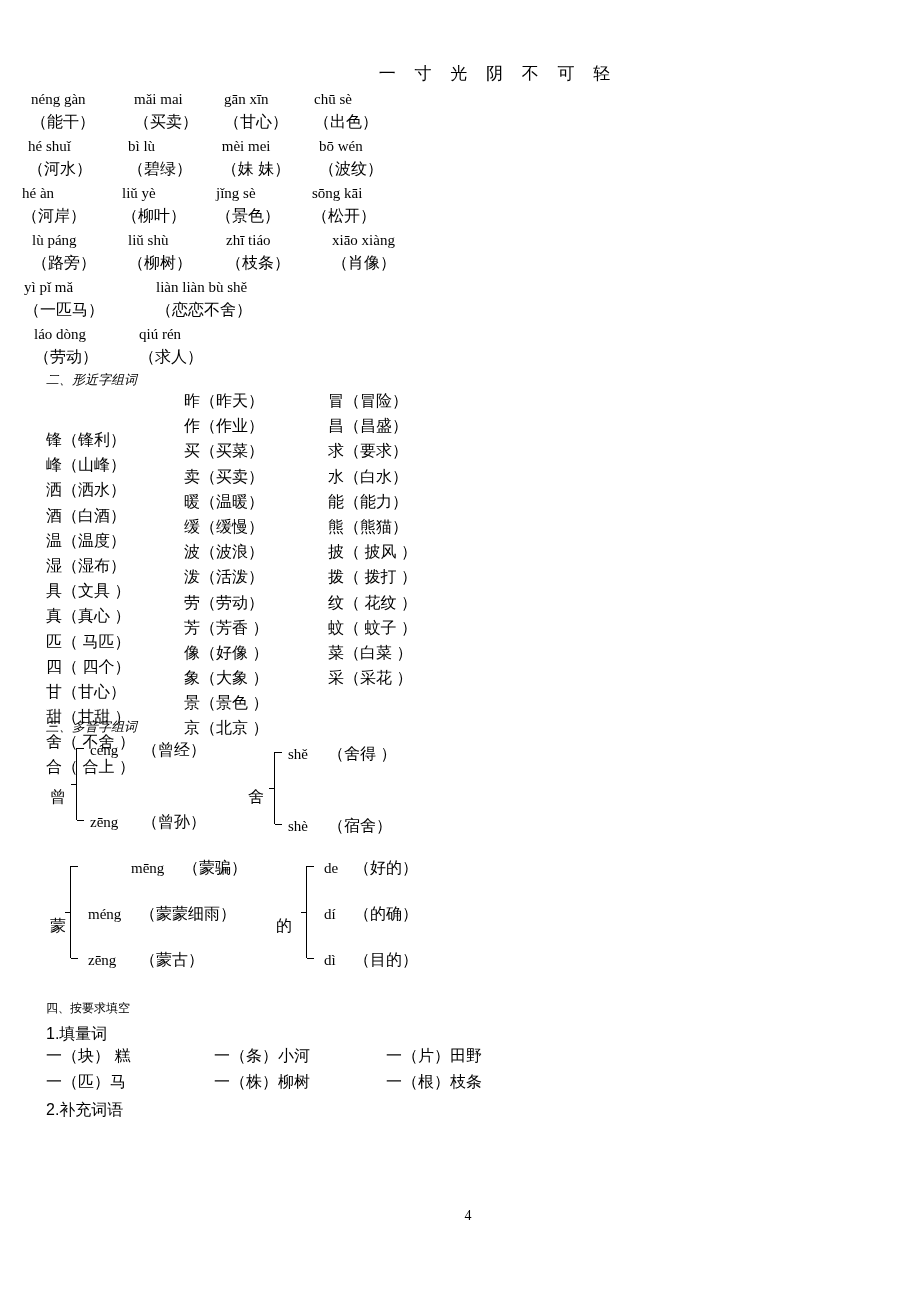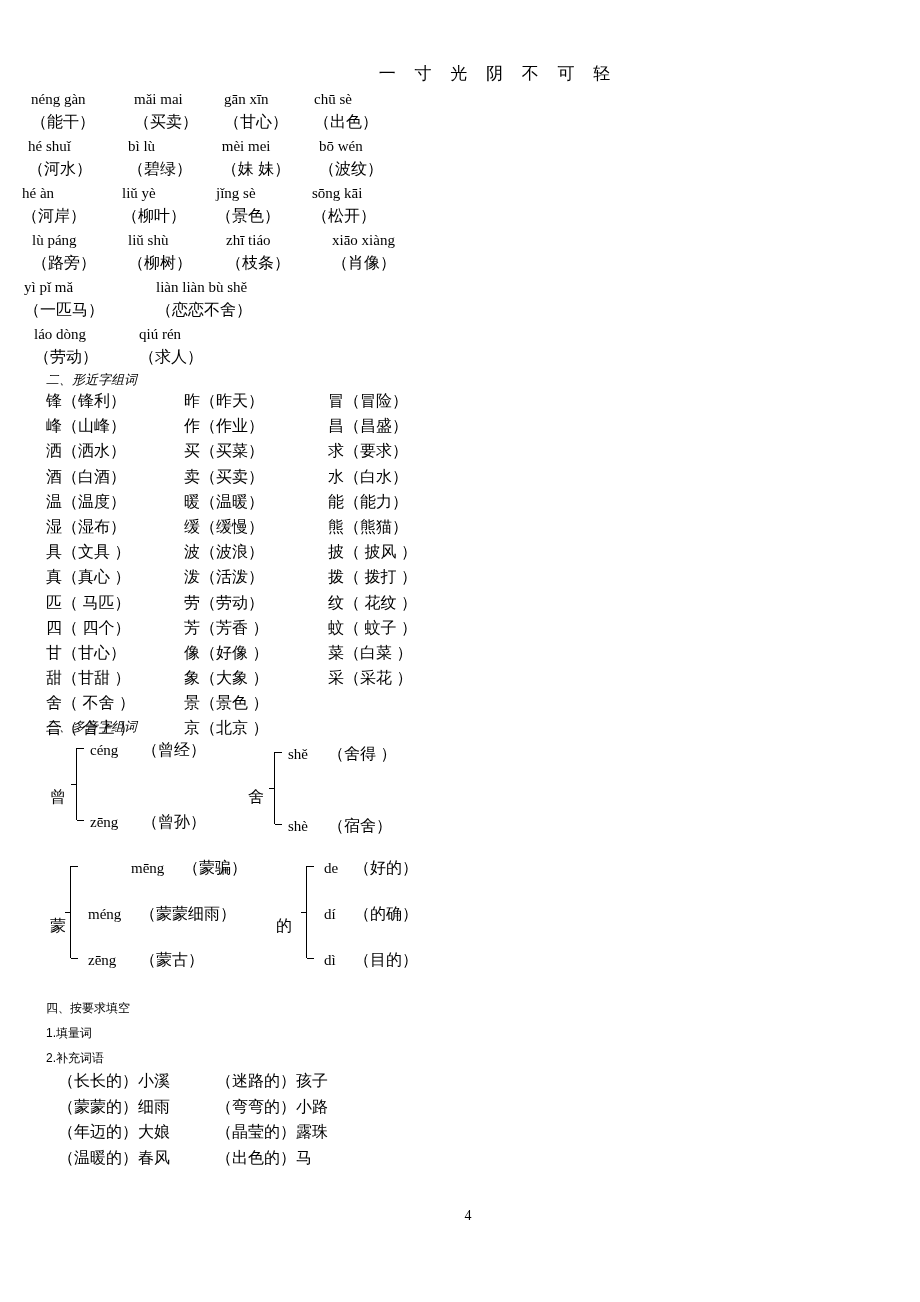--- a/index.html
+++ b/index.html
@@ -84,21 +84,21 @@
     left: 38px;
     top: 391px;
   }
   .xj-row {
     position: relative;
     height: 25.2px;
     font-family: "Liberation Sans", "DejaVu Sans", sans-serif;
     font-size: 16px;
     white-space: pre;
   }
-  .xj-c1 { position: absolute; left: 0px; }
+  .xj-c1 { position: absolute; left: 0px; margin-top: 39px; }
   .xj-c2 { position: absolute; left: 138px; }
   .xj-c3 { position: absolute; left: 282px; }
 
   
   .brk-group { position: absolute; }
   .brk-head {
     position: absolute;
     font-family: "Liberation Sans", "DejaVu Sans", sans-serif;
     font-size: 16px;
     white-space: pre;
@@ -132,21 +132,21 @@
   
   #sec-four { position: absolute; left: 38px; top: 996px; }
   .s4-title {
     font-family: "Liberation Sans", "DejaVu Sans", sans-serif;
     font-size: 12px;
     line-height: 25px;
     white-space: pre;
   }
   .sub-title {
     font-family: "Liberation Sans", "DejaVu Sans", sans-serif;
-    font-size: 12px;
+    font-size: 16px;
     line-height: 25px;
     white-space: pre;
   }
   .meas-row, .mod-row {
     position: relative;
     height: 25.5px;
     font-family: "Liberation Sans", "DejaVu Sans", sans-serif;
     font-size: 16px;
     white-space: pre;
   }
@@ -238,24 +238,22 @@
         </div>
         <div class="brk-item" style="left: 316px; top: 858px;"><span class="py-in" style="display: inline-block; min-width: 30px;">de</span><span class="cn-in">（好的）</span></div>
         <div class="brk-item" style="left: 316px; top: 904px;"><span class="py-in" style="display: inline-block; min-width: 30px;">dí</span><span class="cn-in">（的确）</span></div>
         <div class="brk-item" style="left: 316px; top: 950px;"><span class="py-in" style="display: inline-block; min-width: 30px;">dì</span><span class="cn-in">（目的）</span></div>
       </div>
     </div>
 
   <div id="sec-four">
     <div class="s4-title">四、按要求填空</div>
     <div class="sub-title">1.填量词</div>
+    <div id="measure-rows">
+        <div class="meas-row"><span class="m-c1">一（块） 糕</span><span class="m-c2">一（条）小河</span><span class="m-c3">一（片）田野</span></div>
+        <div class="meas-row"><span class="m-c1">一（匹）马</span><span class="m-c2">一（株）柳树</span><span class="m-c3">一（根）枝条</span></div>
+      </div>
     <div class="sub-title">2.补充词语</div>
-    <div id="modifier-rows">
-        <div class="mod-row"><span class="w-c1">（长长的）小溪</span><span class="w-c2">（迷路的）孩子</span></div>
-        <div class="mod-row"><span class="w-c1">（蒙蒙的）细雨</span><span class="w-c2">（弯弯的）小路</span></div>
-        <div class="mod-row"><span class="w-c1">（年迈的）大娘</span><span class="w-c2">（晶莹的）露珠</span></div>
-        <div class="mod-row"><span class="w-c1">（温暖的）春风</span><span class="w-c2">（出色的）马</span></div>
-      </div>
   </div>
 
   <div class="page-num">4</div>
 
 </div>
 
 </body></html>

